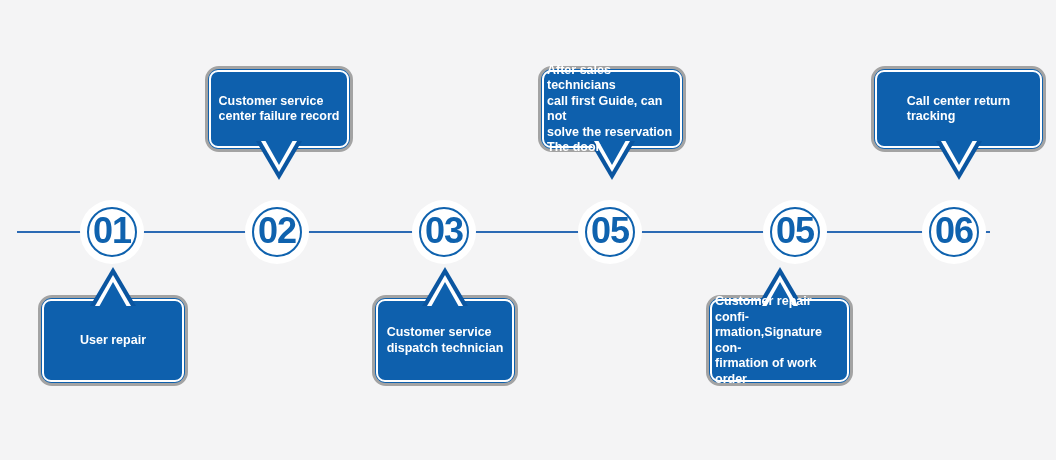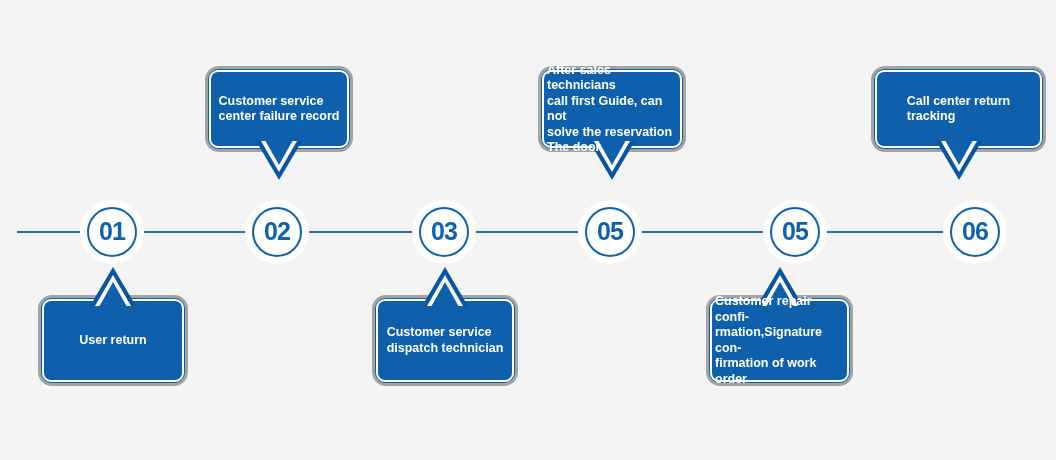--- a/index.html
+++ b/index.html
@@ -36,32 +36,32 @@
     background: #ffffff;
     border: 2px solid #0f62ae;
     box-shadow: 0 0 0 7px #ffffff;
     display: flex;
     align-items: center;
     justify-content: center;
     z-index: 2;
   }
   .step-circle span {
     font-weight: bold;
-    font-size: 25px;
+    font-size: 36px;
     letter-spacing: -1px;
     color: #0f62ae;
     line-height: 1;
     transform: translateY(-1px);
   }
   .c1 { left: 87px; }
   .c2 { left: 252px; }
   .c3 { left: 419px; }
   .c4 { left: 585px; }
   .c5 { left: 770px; }
-  .c6 { left: 950px; }
+  .c6 { left: 929px; }
 
   
   .bubble {
     position: absolute;
     box-sizing: border-box;
     background: #0e60ad;
     border: 3px solid #a3a3a3;
     border-radius: 14px;
     display: flex;
     align-items: center;
@@ -130,21 +130,21 @@
   <div class="step-circle c6">
     <span>06</span>
   </div>
 
   <div class="bubble b1">
     <svg class="tail tail-up" width="48" height="40" viewBox="0 0 48 40">
       <polygon points="1,40 47,40 24,1" fill="#0a55a0"></polygon>
       <polygon points="6,40 42,40 24,9" fill="#ffffff"></polygon>
       <polygon points="10.5,40 37.5,40 24,16" fill="#0e60ad"></polygon>
     </svg>
-    <div class="bubble-text">User return</div>
+    <div class="bubble-text">User repair</div>
   </div>
 
   <div class="bubble b2">
     <svg class="tail tail-down" width="48" height="40" viewBox="0 0 48 40">
       <polygon points="1,0 47,0 24,39" fill="#0a55a0"></polygon>
       <polygon points="6,0 42,0 24,31" fill="#ffffff"></polygon>
       <polygon points="10.5,0 37.5,0 24,24" fill="#0e60ad"></polygon>
     </svg>
     <div class="bubble-text">Customer service
 center failure record</div>

